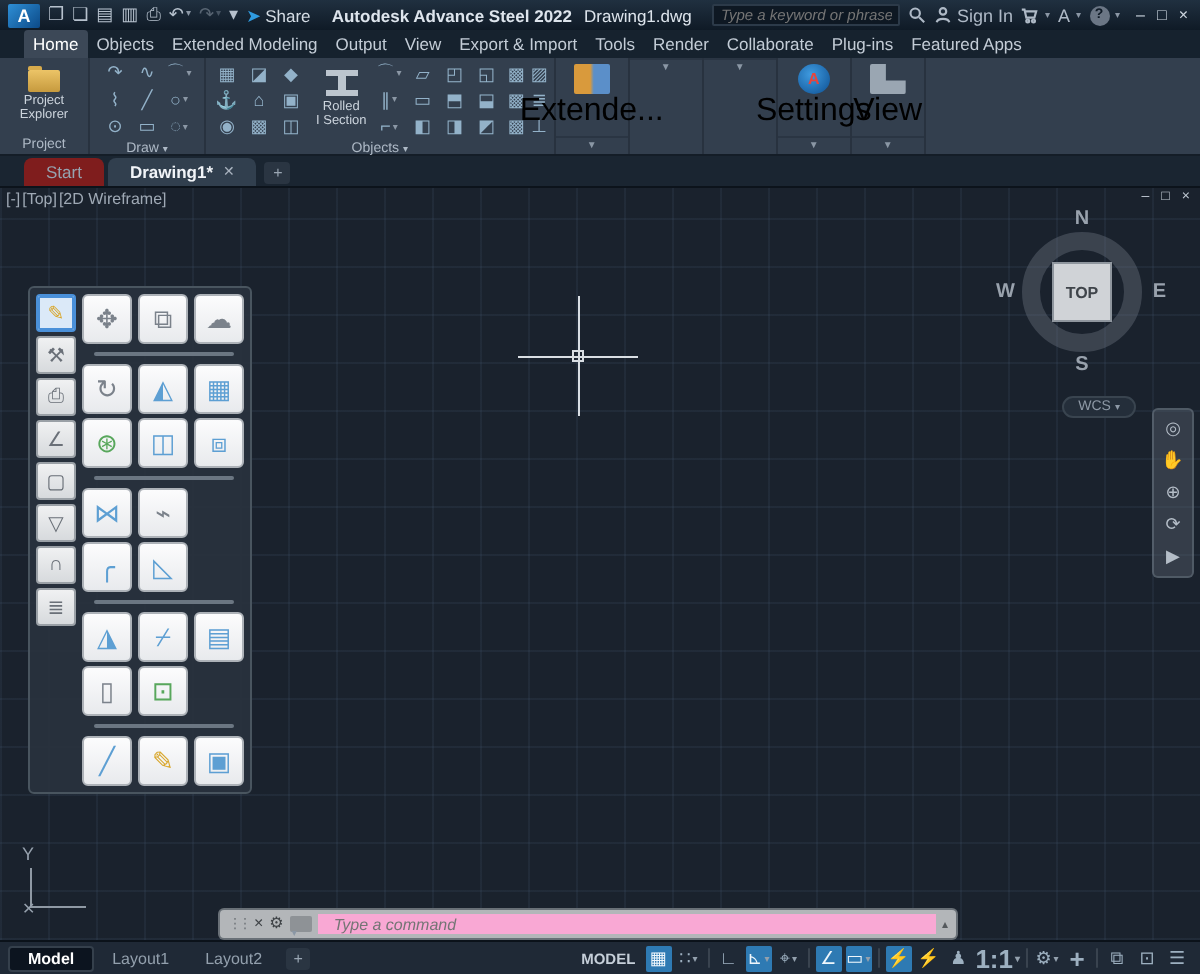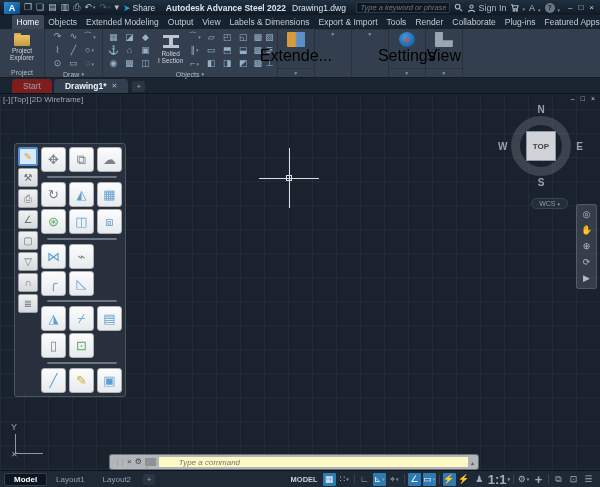--- a/index.html
+++ b/index.html
@@ -24,21 +24,21 @@
   .qat span { font-size:9px; color:#b6c1cd; line-height:1; }
   .dim { opacity:.4; }
   .drop::after { content:"▾"; font-size:5px; color:#8b97a5; margin-left:1px; vertical-align:middle; }
   .share { display:flex; gap:2px; align-items:center; color:#d4dce4; }
   .plane { color:#2f9be0; font-size:9px; }
   .t-title { margin:0 auto; white-space:nowrap; color:#dde4ec; }
   .t-title b { font-weight:bold; margin-right:6px; }
   .search-box { width:94px; height:11px; background:#0e1823; border:1px solid #2c3a49;
     color:#788594; font-size:7.5px; font-style:italic; padding:0 3px; border-radius:1px; outline:none;
     font-family:"Liberation Sans",sans-serif; }
-  .tb-ic { color:#aeb9c6; font-size:9px; display:flex; align-items:flex-end; gap:2px; }
+  .tb-ic { color:#aeb9c6; font-size:9px; display:flex; align-items:center; gap:2px; }
   .help-badge { width:10px; height:10px; border-radius:50%; background:#6b7685; color:#0f1a26;
     font-size:7px; font-weight:bold; }
   .winbtns { display:flex; gap:6px; margin-left:4px; padding-right:2px; }
   .winbtns span { font-size:8px; color:#cdd6df; }
   svg.mini { width:9px; height:9px; stroke:#aeb9c6; fill:none; stroke-width:1.2; }
 
   
   .menubar { position:absolute; top:15px; left:0; right:0; height:14px;
     background:#16222e; display:flex; align-items:stretch; padding-left:12px;
     font-size:8.5px; color:#c3ccd6; z-index:29; }
@@ -149,22 +149,22 @@
     border-radius:1px; margin:2px 6px; padding:0; }
   .pbtn.gap { visibility:hidden; }
 
   
   .cmdbar { position:absolute; left:110px; top:361px; width:368px; height:14px;
     background:#b3b6b9; border-radius:2px; box-shadow:0 0 0 1px #697077;
     display:flex; align-items:center; gap:3px; padding:0 4px; z-index:26; }
   .cmdbar .grip { font-size:7px; color:#6f7478; letter-spacing:-2px; }
   .cmdbar .cic { font-size:8px; color:#3f4347; line-height:1; }
   .cmd-prompt { width:11px; height:8px; background:#8e9296; border-radius:1px; }
-  .cmd-input { flex:1; height:10px; background:#fef9c3; border:none; outline:none;
-    font-size:8px; font-style:italic; color:#3c4044; padding:0 20px;
+  .cmd-input { flex:1; height:10px; background:#f9a8d4; border:none; outline:none;
+    font-size:8px; font-style:italic; color:#3c4044; padding:0 8px;
     font-family:"Liberation Sans",sans-serif; }
   .cmd-hist { font-size:6px; color:#55595d; }
 
   
   .statusbar { position:absolute; bottom:0; left:0; right:0; height:17px; background:#1f2936;
     border-top:1px solid #0b121a; display:flex; align-items:center; padding:0 4px; z-index:30; }
   .stab { padding:1px 9px; font-size:8px; color:#93a0ad; }
   .stab.active { background:#0c141f; color:#fff; font-weight:bold; border:1px solid #35404c; border-radius:2px; }
   .addlayout { width:12px; height:11px; background:#2a3542; color:#9aa6b3; font-size:8px; border-radius:2px; margin-left:3px; }
   .sspacer { flex:1; }
@@ -233,21 +233,20 @@
     </div>
   </div>
 
   <div class="menubar">
     <div style="display:flex">
       <span class="mtab active">Home</span>
         <span class="mtab">Objects</span>
         <span class="mtab">Extended Modeling</span>
         <span class="mtab">Output</span>
         <span class="mtab">View</span>
-        <span class="mtab">Labels &amp; Dimensions</span>
         <span class="mtab">Export &amp; Import</span>
         <span class="mtab">Tools</span>
         <span class="mtab">Render</span>
         <span class="mtab">Collaborate</span>
         <span class="mtab">Plug-ins</span>
         <span class="mtab">Featured Apps</span>
     </div>
 
   </div>
 

